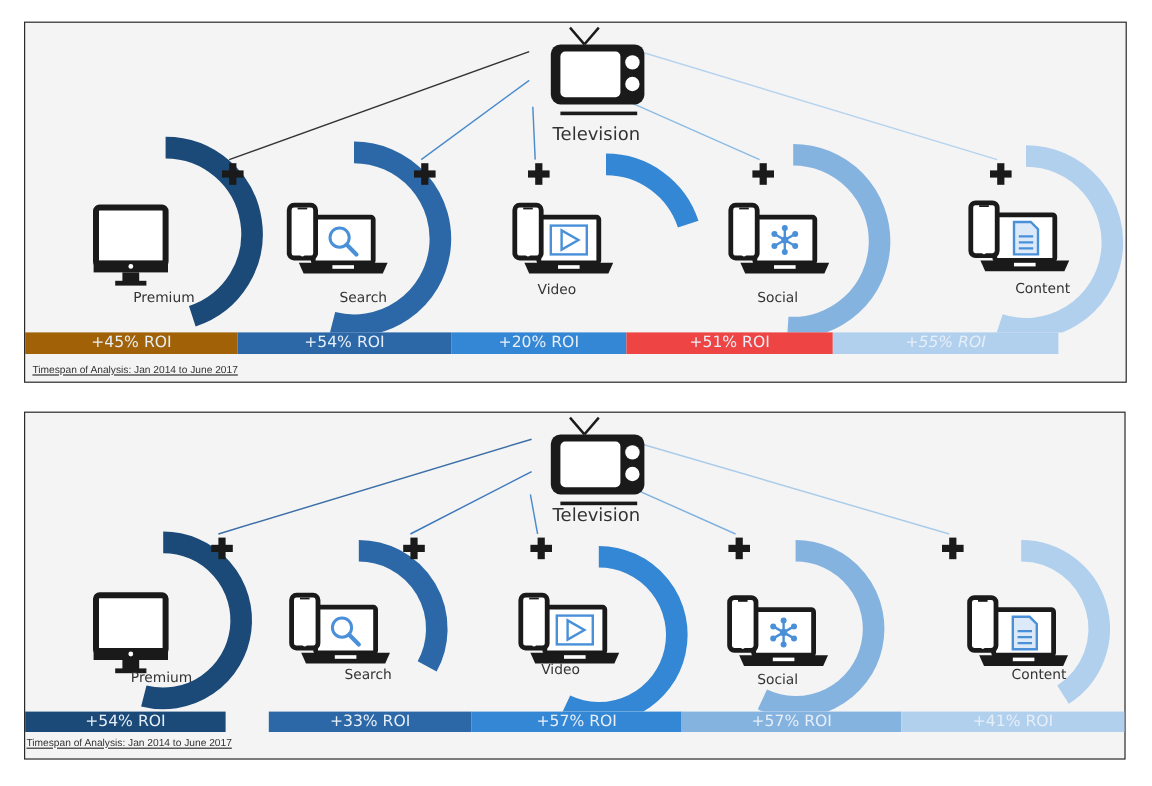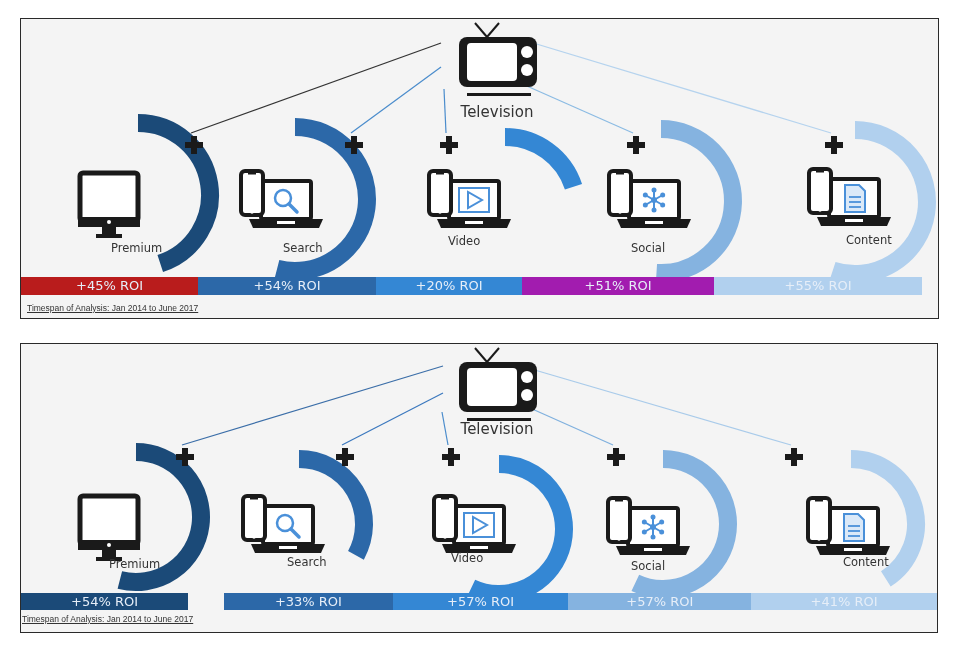--- a/index.html
+++ b/index.html
@@ -131,25 +131,25 @@
         <g>
           <path d="M 38 18 L 52 18 L 58 24 L 58 45 L 38 45 Z" fill="#dbe9f8" stroke="#4a90d9" stroke-width="2"></path>
           <line x1="42" y1="30" x2="54" y2="30" stroke="#4a90d9" stroke-width="1.8"></line>
           <line x1="42" y1="35" x2="54" y2="35" stroke="#4a90d9" stroke-width="1.8"></line>
           <line x1="42" y1="40" x2="54" y2="40" stroke="#4a90d9" stroke-width="1.8"></line>
         </g>
       </g>
       <text x="825" y="225" font-size="11.5" class="label">Content</text>
     </svg>
   <div class="roi-bar" id="bar-0">
-      <div class="roi-seg" style="width: 177px; background: #b91c1c;">+45% ROI</div>
+      <div class="roi-seg" style="width: 177px; background: #a16207;">+45% ROI</div>
       <div class="roi-seg" style="width: 178px; background: rgb(44, 104, 168);">+54% ROI</div>
       <div class="roi-seg" style="width: 146px; background: rgb(52, 135, 212);">+20% ROI</div>
-      <div class="roi-seg" style="width: 192px; background: #a21caf;">+51% ROI</div>
-      <div class="roi-seg" style="width: 208px; background: rgb(177, 208, 238);">+55% ROI</div>
+      <div class="roi-seg" style="width: 172px; background: #ef4444;">+51% ROI</div>
+      <div class="roi-seg" style="width: 188px; background: rgb(177, 208, 238); font-style: italic;">+55% ROI</div>
     </div>
   <div class="footnote">Timespan of Analysis: Jan 2014 to June 2017</div>
 </div>
 
 <div class="panel" id="panel-1">
   <svg class="diagram" id="svg-1" width="918" height="249">
       <line x1="422" y1="22" x2="161" y2="101" stroke="#3b6ea8" stroke-width="1.2"></line>
       <line x1="422" y1="49" x2="321" y2="101" stroke="#3b78be" stroke-width="1.2"></line>
       <line x1="421" y1="68" x2="427" y2="101" stroke="#4a8ccc" stroke-width="1.2"></line>
       <line x1="500" y1="60" x2="592" y2="101" stroke="#7fb0de" stroke-width="1.2"></line>

